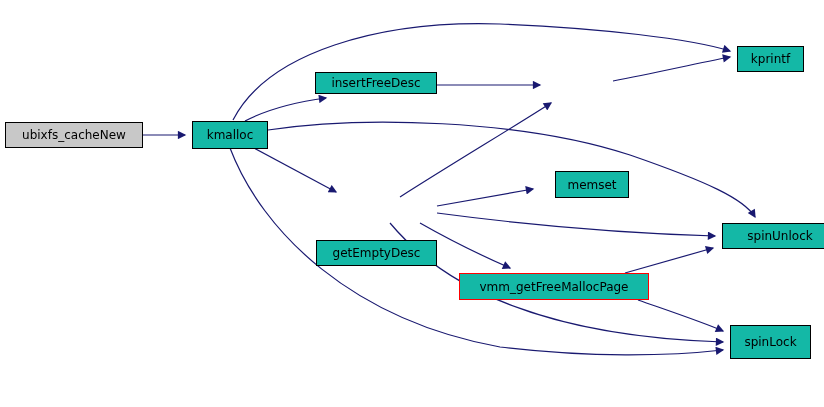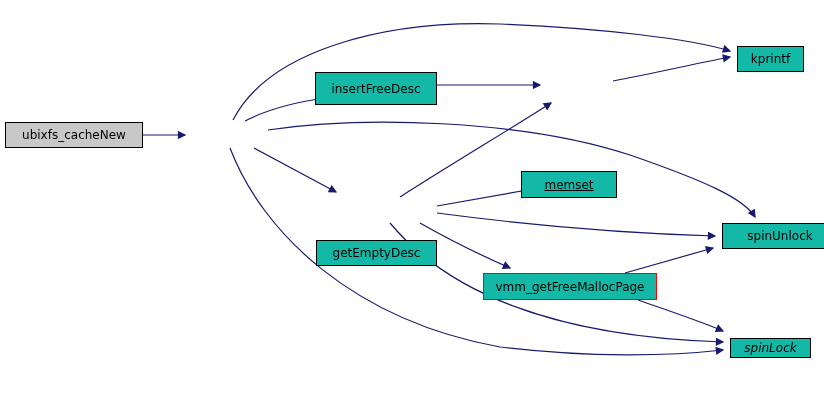--- a/index.html
+++ b/index.html
@@ -52,29 +52,30 @@
     <path class="edge" marker-end="url(#arrow)" d="M437,206 L533,189"></path>
     <path class="edge" marker-end="url(#arrow)" d="M437,213 C550,228 650,234 715,236"></path>
     <path class="edge" marker-end="url(#arrow)" d="M420,223 C455,243 478,254 510,268"></path>
     <path class="edge" marker-end="url(#arrow)" d="M390,223 C450,295 560,337 723,342"></path>
     <path class="edge" marker-end="url(#arrow)" d="M625,273 L713,248"></path>
     <path class="edge" marker-end="url(#arrow)" d="M638,300 C678,314 702,322 723,331"></path>
   </svg>
 
   <div class="node gray" style="left:5px;top:122px;width:138px;height:26px;">ubixfs_cacheNew</div>
 
+  <div class="node" style="left:192px;top:121px;width:76px;height:28px;">kmalloc</div>
 
-  <div class="node" style="left:315px;top:72px;width:122px;height:33px;">insertFreeDesc</div>
+  <div class="node" style="left:315px;top:72px;width:122px;height:22px;">insertFreeDesc</div>
 
 
   <div class="node" style="left:737px;top:46px;width:67px;height:26px;">kprintf</div>
 
   <div class="node" style="left:316px;top:198px;width:121px;height:26px;margin-top:42px;">getEmptyDesc</div>
 
-  <div class="node" style="left:521px;top:171px;width:96px;height:27px;text-decoration:underline;">memset</div>
+  <div class="node" style="left:555px;top:171px;width:74px;height:27px;">memset</div>
 
   <div class="node" style="left:722px;top:223px;width:116px;height:26px;">spinUnlock</div>
 
-  <div class="node red" style="left:483px;top:273px;width:174px;height:27px;">vmm_getFreeMallocPage</div>
+  <div class="node red" style="left:459px;top:273px;width:190px;height:27px;">vmm_getFreeMallocPage</div>
 
-  <div class="node" style="left:730px;top:338px;width:81px;height:20px;font-style:italic;">spinLock</div>
+  <div class="node" style="left:730px;top:325px;width:81px;height:34px;">spinLock</div>
 
 </div>
 
 </body></html>

